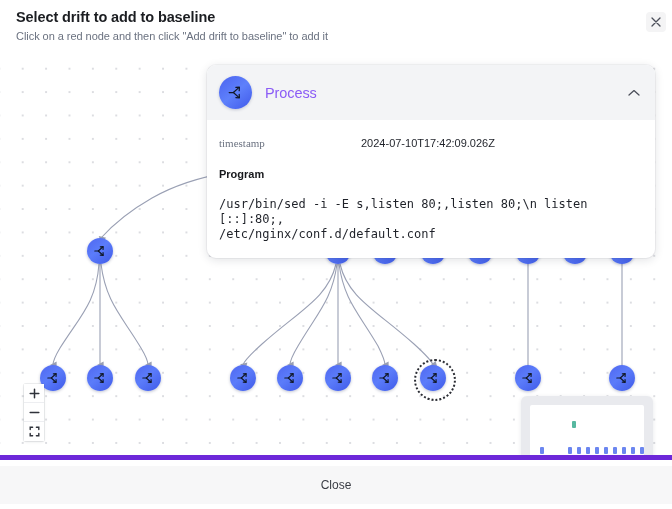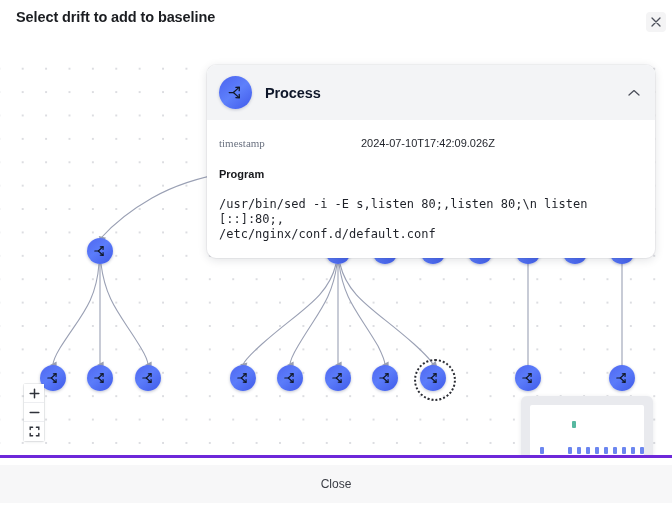--- a/index.html
+++ b/index.html
@@ -118,22 +118,22 @@
     width: 33px; height: 33px;
     border-radius: 50%;
     background: linear-gradient(140deg, #4b63ef 0%, #5e80fb 50%, #4059ea 100%);
     display: flex; align-items: center; justify-content: center;
     flex: 0 0 auto;
     box-shadow: 0 1px 3px rgba(30,40,90,0.22);
   }
   .panel-title {
     margin-left: 13px;
     font-size: 14.5px;
-    font-weight: 700;
-    color: #0f172a;
+    font-weight: 400;
+    color: #8b5cf6;
     letter-spacing: -0.1px;
   }
   .panel-chevron {
     position: absolute;
     right: 12px; top: 19px;
     width: 18px; height: 18px;
     display: flex; align-items: center; justify-content: center;
     cursor: pointer;
   }
   .panel-body { padding: 16px 12px 0 12px; }
@@ -219,21 +219,21 @@
   }
   .mm-dot.teal { background: #57b8a0; }
 
   
   .dlg-footer {
     position: absolute;
     left: 0; top: 455px;
     width: 672px;
     height: 54px;
     background: #ffffff;
-    border-top: 3px solid #6d28d9;
+    border-top: 5px solid #6d28d9;
     display: flex;
     align-items: center;
     justify-content: center;
   }
   .close-btn {
     width: 100%;
     height: 38px;
     background: #f7f7f8;
     border: none;
     font-family: "Liberation Sans", sans-serif;
@@ -244,20 +244,21 @@
     padding: 0;
   }
 </style>
 </head>
 <body>
 
 <div id="app">
 
   <div class="dlg-header">
     <div class="dlg-title">Select drift to add to baseline</div>
+    <div class="dlg-subtitle">Click on a red node and then click "Add drift to baseline" to add it</div>
     <button class="dlg-close">
       <span>
         <svg width="10" height="10" viewBox="0 0 10 10">
           <path d="M1 1 L9 9 M9 1 L1 9" stroke="#4b4f5a" stroke-width="1.3" stroke-linecap="round" fill="none"></path>
         </svg>
       </span>
     </button>
   </div>
 
   <div class="canvas">

